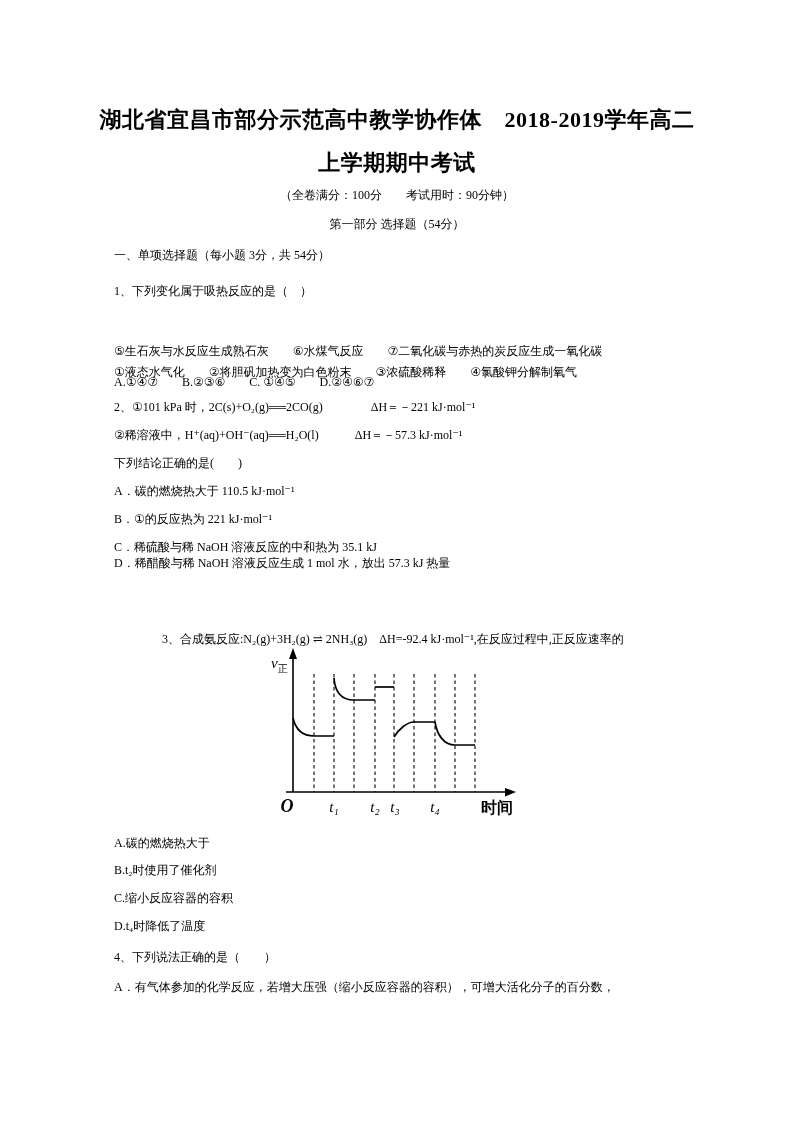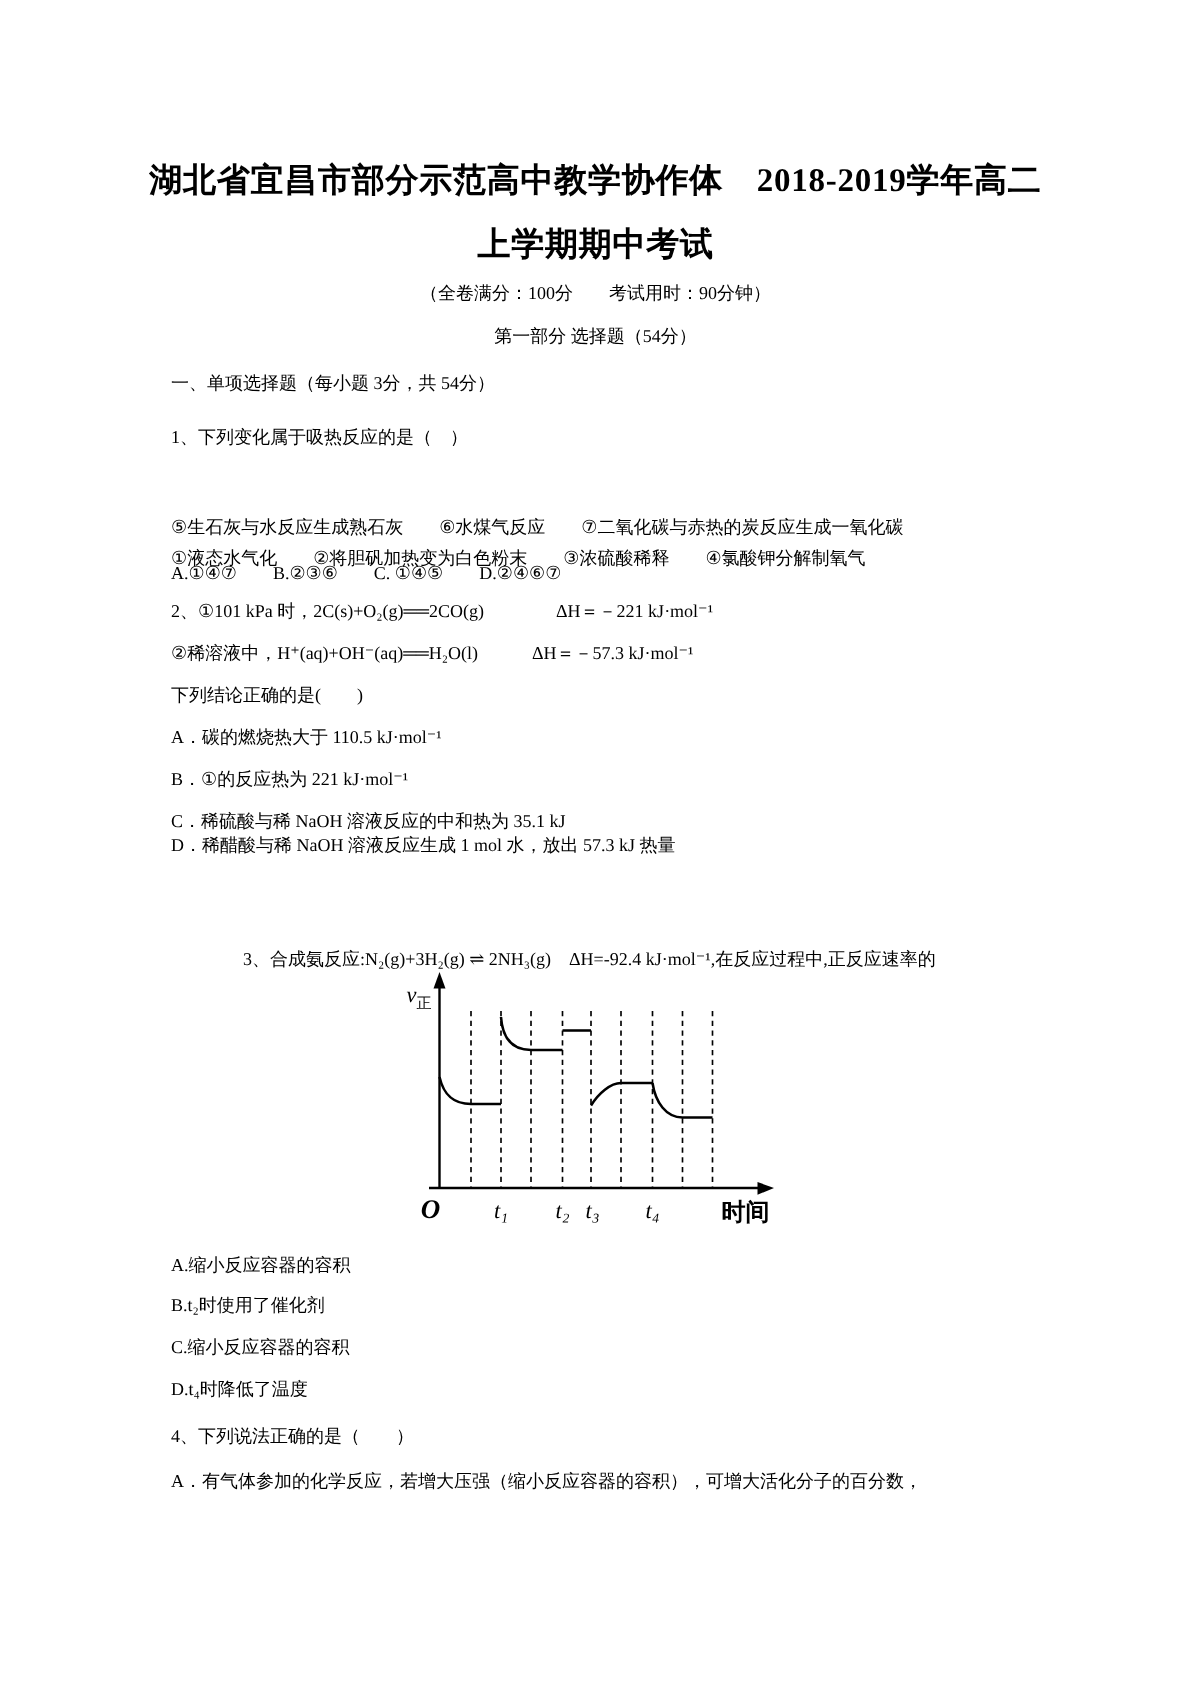--- a/index.html
+++ b/index.html
@@ -82,21 +82,21 @@
           <text x="19" y="166" text-anchor="middle" class="tick origin">O</text>
           <text x="66" y="166" text-anchor="middle" class="tick ">t₁</text>
           <text x="107" y="166" text-anchor="middle" class="tick ">t₂</text>
           <text x="127" y="166" text-anchor="middle" class="tick ">t₃</text>
           <text x="167" y="166" text-anchor="middle" class="tick ">t₄</text>
         </g>
       <text class="xlabel" x="213" y="167">时间</text>
     </svg>
   </div>
 
-  <div class="ln left" style="top:836px;">A.缩小反应容器的容积</div>
+  <div class="ln left" style="top:836px;">A.碳的燃烧热大于</div>
   <div class="ln left" style="top:863px;">B.t₂时使用了催化剂</div>
   <div class="ln left" style="top:891px;">C.缩小反应容器的容积</div>
   <div class="ln left" style="top:919px;">D.t₄时降低了温度</div>
 
   <div class="ln left" style="top:950px;">4、下列说法正确的是（　　）</div>
   <div class="ln left" style="top:980px;">A．有气体参加的化学反应，若增大压强（缩小反应容器的容积），可增大活化分子的百分数，</div>
 
 </div>
 
 </body></html>

